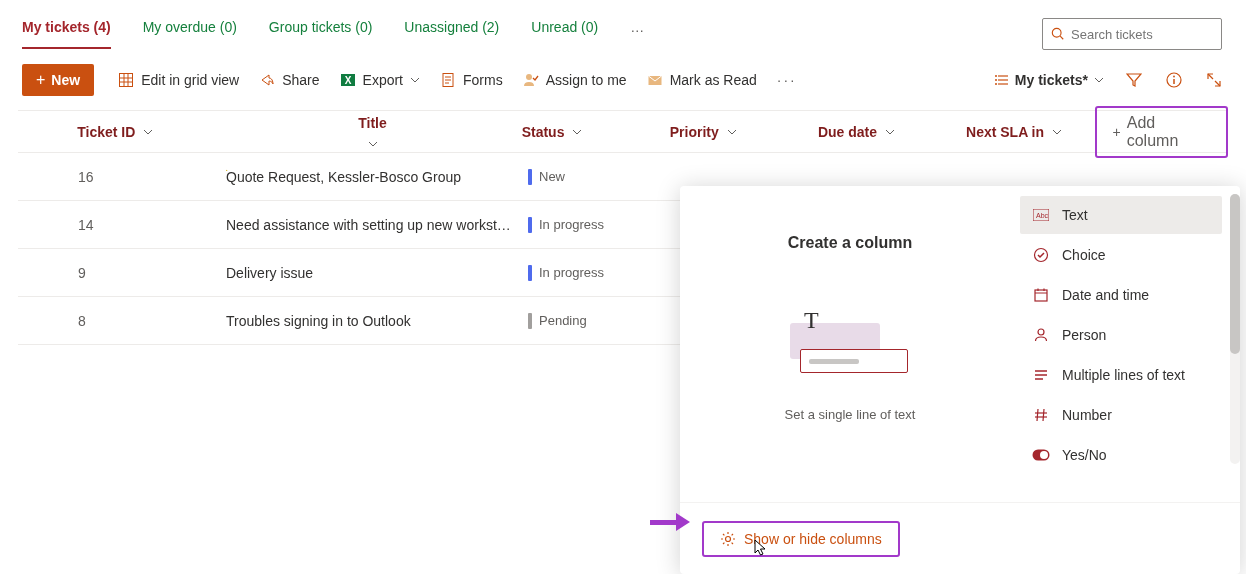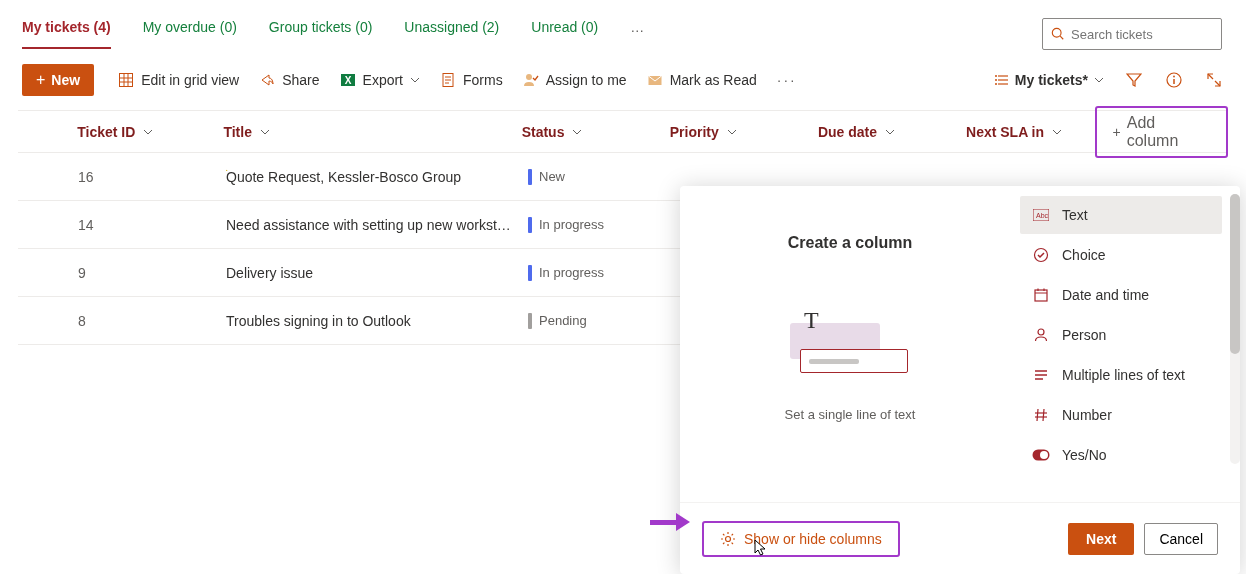--- a/index.html
+++ b/index.html
@@ -27,21 +27,21 @@
 .toolbar-right { margin-left: auto; display: flex; align-items: center; gap: 20px; font-weight: bold; }
 .view-selector { display: flex; align-items: center; gap: 6px; font-size: 14px; }
 .icon-btn { width: 20px; height: 20px; display: flex; align-items: center; justify-content: center; cursor: pointer; }
 
 
 .table-wrap { margin: 6px 18px 0 18px; border-top: 1px solid #edebe9; }
 .thead { display: flex; align-items: center; height: 42px; border-bottom: 1px solid #edebe9; }
 .col { display: flex; align-items: center; gap: 8px; font-size: 14px; font-weight: 600; color: #7f1d1d; cursor: pointer; }
 .col-check { width: 60px; }
 .col-id { width: 148px; }
-.col-title { width: 302px; }
+.col-title { width: 302px; flex-direction: column; }
 .col-status { width: 150px; }
 .col-priority { width: 150px; }
 .col-due { width: 150px; }
 .col-sla { width: 120px; }
 .add-col { display: flex; align-items: center; gap: 6px; color: #605e5c; font-weight: 400; padding: 6px 16px; border: 2px solid #a239ca; border-radius: 3px; margin-left: 10px; }
 .add-col .plus-sm { font-size: 14px; }
 
 .trow { display: flex; align-items: center; height: 48px; border-bottom: 1px solid #edebe9; font-size: 14px; }
 .cell { color: #323130; }
 .cell-id { width: 148px; padding-left: 0; color: #605e5c; }
@@ -396,23 +396,19 @@
     <div class="show-hide">
       <svg width="16" height="16" viewBox="0 0 16 16">
           <circle cx="8" cy="8" r="2.5" fill="none" stroke="#ca5010" stroke-width="1.2"></circle>
           <path d="M8 1 L8 3 M8 13 L8 15 M1 8 L3 8 M13 8 L15 8 M3 3 L4.4 4.4 M11.6 11.6 L13 13 M3 13 L4.4 11.6 M11.6 4.4 L13 3" stroke="#ca5010" stroke-width="1.2"></path>
         </svg>
       <span>Show or hide columns</span>
       <svg class="cursor-icon" width="18" height="20" viewBox="0 0 18 20">
           <path d="M3 1 L3 14 L6 11 L8.5 16 L11 15 L8.5 10 L13 10 Z" fill="#fff" stroke="#000" stroke-width="1"></path>
         </svg>
     </div>
-    <div class="footer-actions">
-      <button class="btn-next">Next</button>
-      <button class="btn-cancel">Cancel</button>
-    </div>
   </div>
 </div>
 
 <div class="arrow-annot">
   <div class="arrow-line"></div>
   <div class="arrow-head"></div>
 </div>
 
 </body></html>

